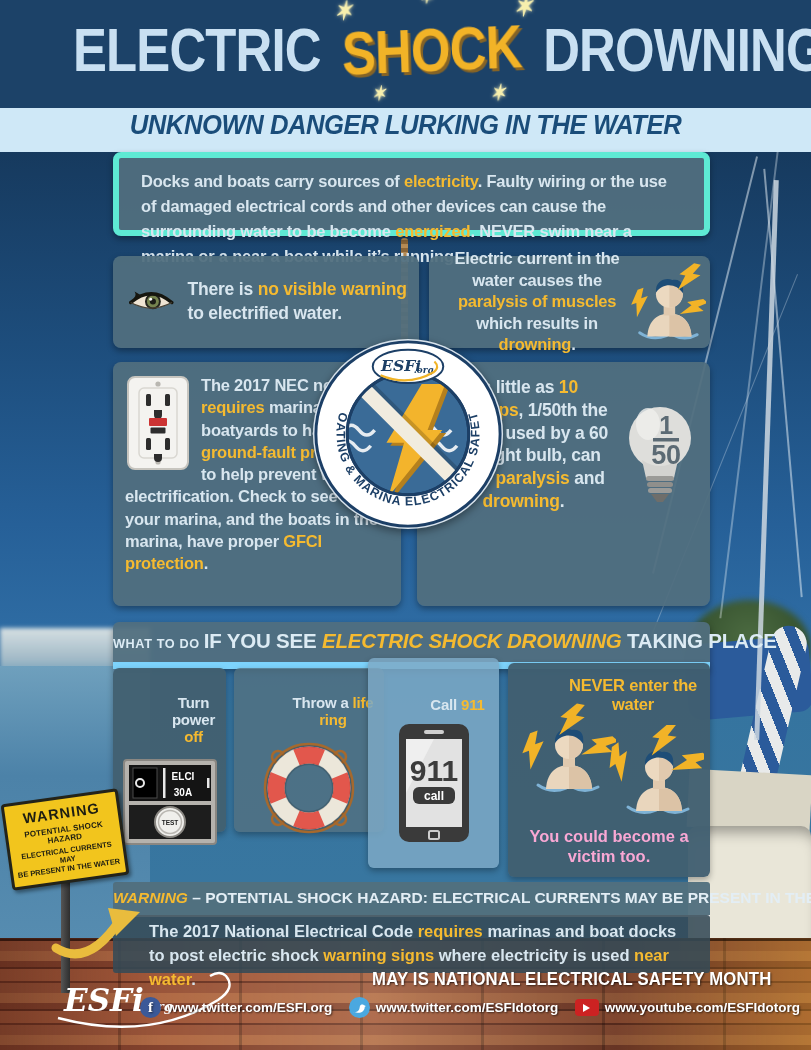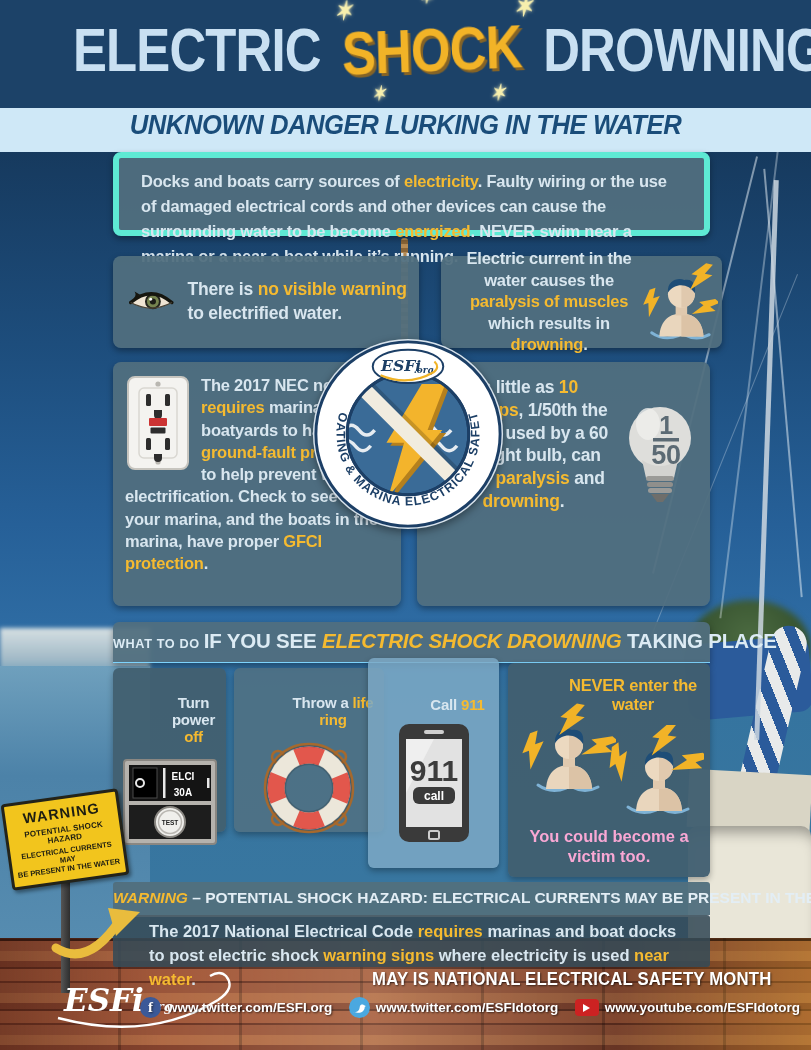--- a/index.html
+++ b/index.html
@@ -59,52 +59,52 @@
   .sm{font-size:.62em;letter-spacing:.6px;}
 
   #intro{left:113px;top:152px;width:597px;height:84px;border:6px solid #5eead4;
     font-size:16.5px;line-height:1.52;padding:11px 20px 0 22px;box-sizing:border-box;}
 
   #eye-box{left:113px;top:256px;width:306px;height:92px;display:flex;align-items:center;
     padding:0 10px 0 16px;box-sizing:border-box;font-size:17.5px;line-height:1.35;}
   #eye-box .txt{margin-left:14px;}
 
   #paralysis-box{left:429px;top:256px;width:281px;height:92px;display:flex;align-items:center;
-    padding:0 4px 0 14px;box-sizing:border-box;font-size:16.5px;line-height:1.3;text-align:center;margin-left:12px;}
+    padding:0 4px 0 14px;box-sizing:border-box;font-size:16.5px;line-height:1.3;text-align:center;}
 
   #nec-box{left:113px;top:362px;width:288px;height:244px;font-size:16.5px;line-height:1.35;
     padding:12px 12px 0 12px;box-sizing:border-box;}
   #nec-box .outlet{float:left;margin:2px 12px 4px 2px;}
 
   #amps-box{left:417px;top:362px;width:293px;height:244px;font-size:17.5px;line-height:1.3;
     padding:14px 10px 0 14px;box-sizing:border-box;text-align:center;}
   #amps-box .bulb{float:right;margin:26px 0 2px 4px;}
 
   #seal{left:310px;top:336px;width:196px;height:196px;z-index:6;filter:drop-shadow(0 3px 4px rgba(0,0,0,.4));}
 
   #wtd-bar{left:113px;top:622px;width:597px;height:40px;text-align:center;font-size:20.5px;
-    line-height:38px;border-bottom:1px solid #7dd3fc;border-radius:6px 6px 0 0;white-space:nowrap;color:#dcebf4;}
+    line-height:38px;border-bottom:7px solid #7dd3fc;border-radius:6px 6px 0 0;white-space:nowrap;color:#dcebf4;}
 
   .act{position:absolute;z-index:4;border-radius:6px;color:#d8e6ef;text-align:center;
     box-shadow:0 3px 6px rgba(0,0,0,.3);}
   .act .ttl{font-size:15px;margin-top:26px;letter-spacing:-.2px;padding-left:48px;}
   #act1{left:113px;top:668px;width:113px;height:164px;background:rgba(66,96,112,.96);}
   #act2{left:234px;top:668px;width:150px;height:164px;background:rgba(83,112,128,.80);}
   #act3{left:368px;top:658px;width:131px;height:210px;background:rgba(124,169,198,.85);}
   #act3 .ttl{margin-top:38px;}
   #act4{left:508px;top:663px;width:202px;height:214px;background:rgba(65,95,112,.96);}
   #act4 .ttl{margin-top:13px;font-size:16.5px;}
   #act4 .caption{position:absolute;left:0;bottom:10px;width:100%;font-size:16.5px;line-height:1.25;color:#f9a8d4;}
   .vic1{position:absolute;left:12px;top:40px;}
   .vic2{position:absolute;left:100px;top:62px;}
 
   #warn-band{left:113px;top:882px;width:597px;height:33px;background:rgba(81,111,126,.96);z-index:5;
     border-bottom:2px solid #fff;text-align:center;font-size:15.5px;line-height:31px;color:#e3eef5;
     border-radius:3px 3px 0 0;white-space:nowrap;}
-  #code-band{left:113px;top:915px;width:597px;height:52px;background:rgba(52,74,86,.88);z-index:5;
+  #code-band{left:113px;top:915px;width:597px;height:58px;background:rgba(52,74,86,.88);z-index:5;
     border-radius:3px;font-size:16.5px;line-height:1.45;color:#d8e6ef;padding:5px 20px 0 36px;box-sizing:border-box;}
 
   
   #sign{left:6px;top:796px;width:118px;z-index:5;}
   #sign .plate{transform:rotate(-8deg);background:#f2c51d;border:3px solid #23231a;border-radius:4px;
     padding:6px 3px 7px 3px;text-align:center;color:#1d1d12;box-shadow:2px 3px 4px rgba(0,0,0,.4);}
   #sign .l1{font-size:14.5px;letter-spacing:1px;}
   #sign .l2{font-size:8px;margin-top:4px;letter-spacing:.2px;}
   #sign .l3{font-size:7.5px;margin-top:3px;}
   #sign .l4{font-size:7.5px;}

